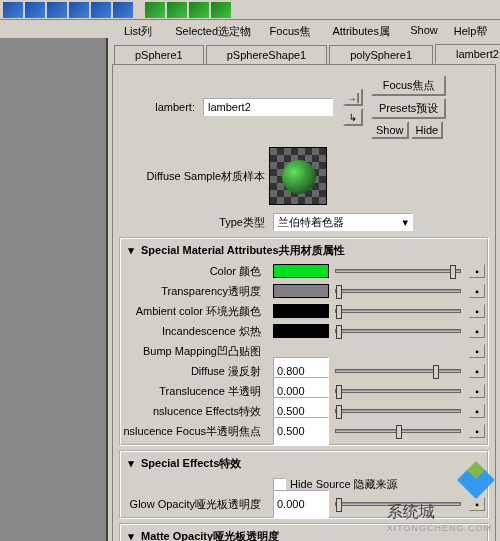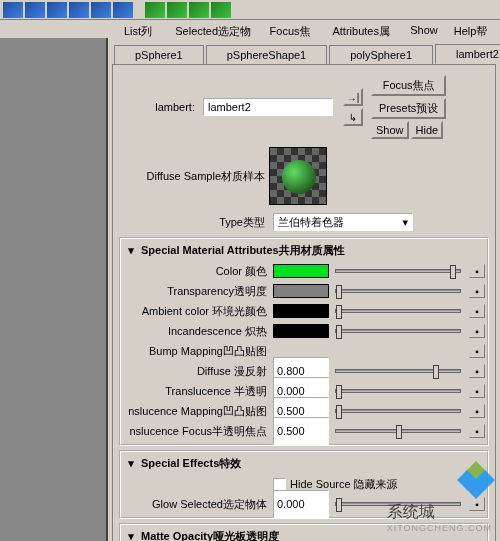--- a/index.html
+++ b/index.html
@@ -33,21 +33,21 @@
 .mat-swatch { width: 58px; height: 58px; background: repeating-conic-gradient(#333 0% 25%, #666 0% 50%) 50% / 14px 14px; position: relative; border: 1px solid #000; }
 .mat-swatch::after { content:''; position:absolute; left:12px; top:12px; width:34px; height:34px; border-radius:50%; background: radial-gradient(circle at 35% 35%, #60e060, #083008); }
 
 .select-box { border: 1px inset #fff; background: #fff; padding: 2px 4px; height: 18px; display: flex; align-items: center; justify-content: space-between; }
 
 .section { border: 2px groove #fff; margin: 4px 2px; padding: 2px; }
 .section-hdr { display: flex; align-items: center; font-weight: bold; font-size: 11px; padding: 2px; }
 .collapse-arrow { width: 12px; height: 12px; margin-right: 4px; display: inline-flex; align-items: center; justify-content: center; }
 
 .attr-row { display: flex; align-items: center; margin: 2px 0; height: 18px; }
-.attr-lbl { width: 150px; text-align: right; padding-right: 6px; font-size: 11px; }
+.attr-lbl { width: 150px; text-align: right; padding-right: 12px; font-size: 11px; }
 .color-chip { width: 56px; height: 14px; border: 1px solid #000; }
 .slider-track { flex: 1; height: 4px; background: linear-gradient(#808080,#d0d0d0); margin: 0 6px; position: relative; border: 1px solid #666; }
 .slider-thumb { position: absolute; top: -5px; width: 6px; height: 14px; background: #d4d0c8; border: 1px solid #404040; }
 .num-input { width: 56px; border: 1px inset #fff; background: #fff; padding: 1px 3px; font-size: 11px; height: 28px; }
 .map-btn { width: 16px; height: 14px; border: 1px outset #d4d0c8; background: #d4d0c8; display: flex; align-items: center; justify-content: center; font-size: 10px; margin-left: 2px; cursor: default; }
 .checkbox { width: 13px; height: 13px; border: 1px inset #fff; background: #fff; margin-right: 4px; }
 
 .watermark { position: absolute; right: 8px; bottom: 8px; display: flex; align-items: flex-end; gap: 6px; opacity: 0.9; pointer-events: none; flex-direction: column; }
 .wm-logo { width: 32px; height: 32px; position: relative; }
 .wm-d { position: absolute; width: 14px; height: 14px; transform: rotate(45deg); }
@@ -180,21 +180,21 @@
       </div>
       <div class="attr-row">
         <span class="attr-lbl">Translucence 半透明</span>
         <input class="num-input" value="0.000" style="">
         <div class="slider-track">
             <div class="slider-thumb" style="left:0%"></div>
           </div>
         <div class="map-btn">▪</div>
       </div>
       <div class="attr-row">
-        <span class="attr-lbl">nslucence Mapping凹凸贴图</span>
+        <span class="attr-lbl">nslucence Effects特效</span>
         <input class="num-input" value="0.500" style="">
         <div class="slider-track">
             <div class="slider-thumb" style="left:0%"></div>
           </div>
         <div class="map-btn">▪</div>
       </div>
       <div class="attr-row">
         <span class="attr-lbl">nslucence Focus半透明焦点</span>
         <input class="num-input" value="0.500" style="">
         <div class="slider-track">
@@ -208,21 +208,21 @@
       <div class="section-hdr">
         <span class="collapse-arrow">▾</span>
         <span>Special Effects特效</span>
       </div>
       <div class="attr-row">
         <span class="attr-lbl"></span>
         <div class="checkbox"></div>
         <span>Hide Source 隐藏来源</span>
       </div>
       <div class="attr-row">
-        <span class="attr-lbl">Glow Selected选定物体</span>
+        <span class="attr-lbl">Glow Opacity哑光板透明度</span>
         <input class="num-input" value="0.000" style="">
         <div class="slider-track">
             <div class="slider-thumb" style="left:0%"></div>
           </div>
         <div class="map-btn">▪</div>
       </div>
     </div>
 
     <div class="section">
       <div class="section-hdr">

